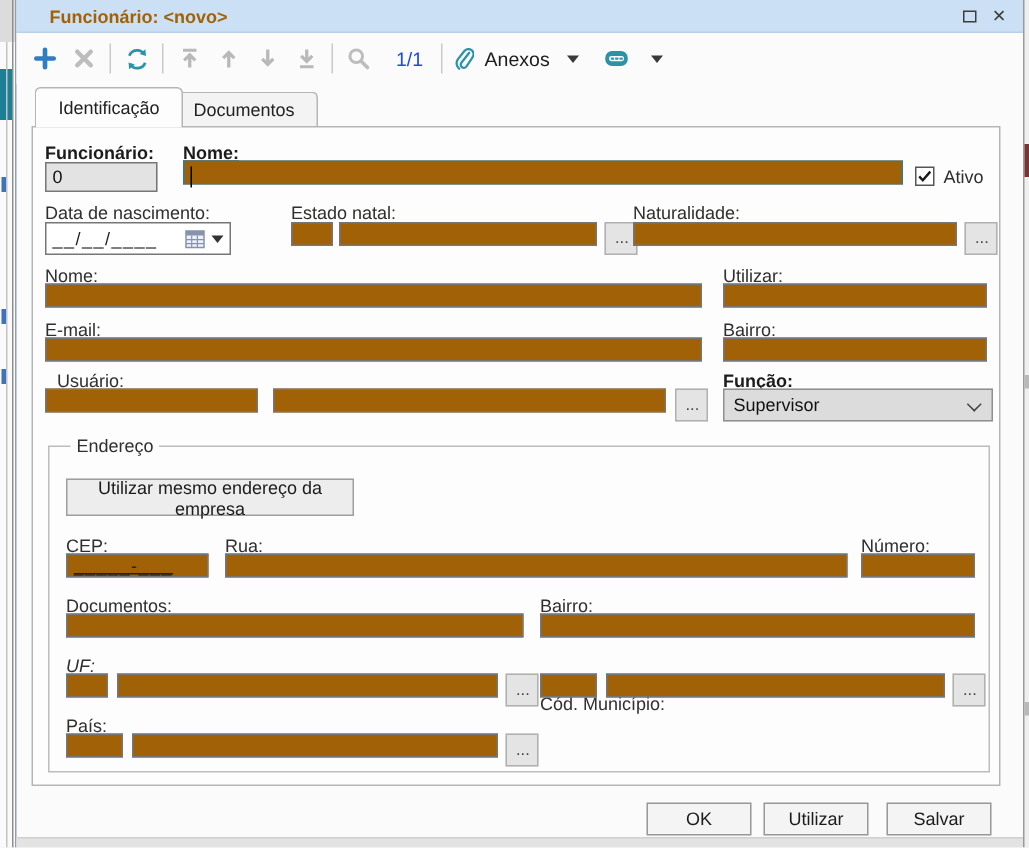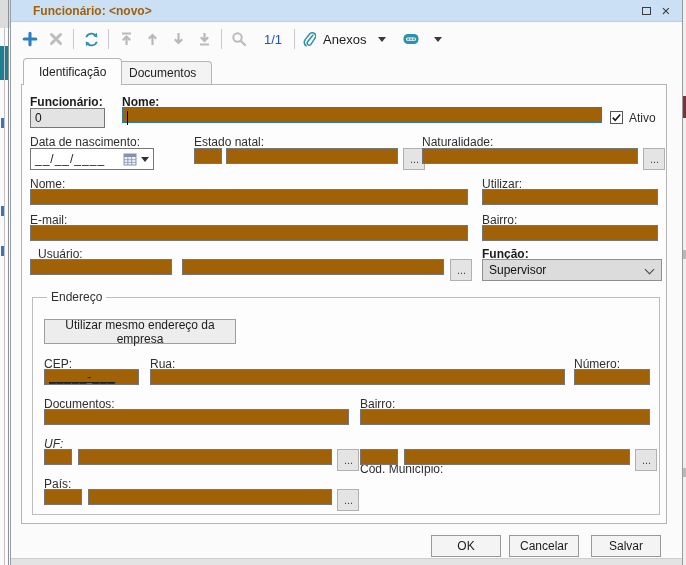--- a/index.html
+++ b/index.html
@@ -270,17 +270,17 @@
     <input class="fld" style="left: 382px; top: 364px; width: 226px;" value="">
     <button class="browse" style="left:613px; top:364px;">...</button>
 
     <span class="lbl" style="left:22px; top:392px;">País:</span>
     <input class="fld" style="left: 22px; top: 404px; width: 38px;" value="">
     <input class="fld" style="left: 66px; top: 404px; width: 244px;" value="">
     <button class="browse" style="left:315px; top:404px;">...</button>
   </div>
 
   <button class="footer-btn" style="left:420px;text-align:center;">OK</button>
-  <button class="footer-btn" style="left:498px;">Cancelar</button>
+  <button class="footer-btn" style="left:498px;">Utilizar</button>
   <button class="footer-btn" style="left:580px;">Salvar</button>
 
   <div class="bottom-strip"></div>
 </div>
 
 </body></html>

